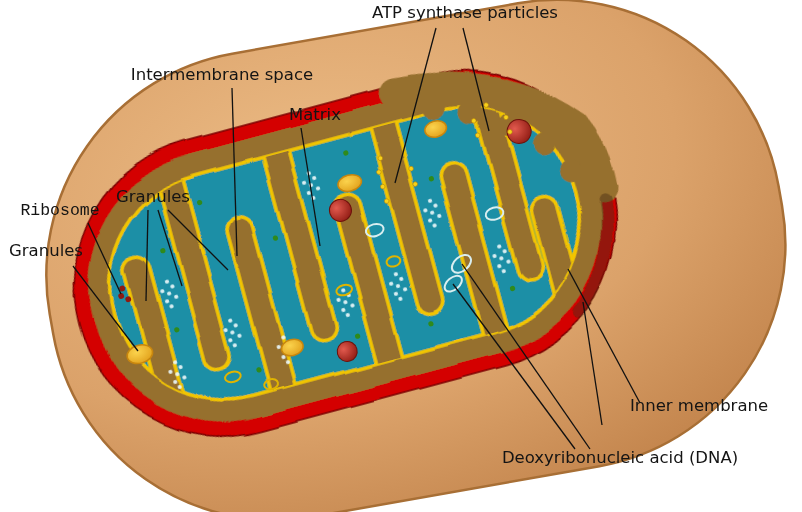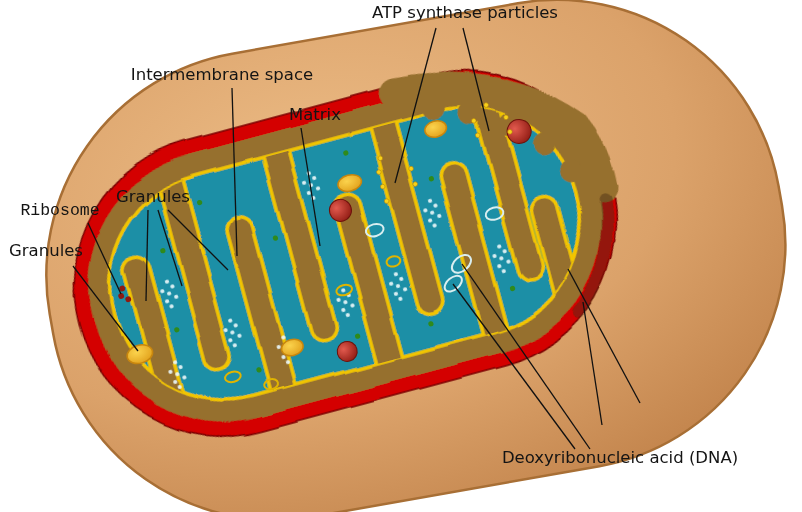--- a/index.html
+++ b/index.html
@@ -178,15 +178,16 @@
       <line x1="590" y1="449" x2="462" y2="264"></line>
     </g>
   </svg>
 
   <div class="label" style="left:465px;top:4px;">ATP synthase particles</div>
   <div class="label" style="left:222px;top:66px;">Intermembrane space</div>
   <div class="label" style="left:299px;top:106px;margin-left:16px;">Matrix</div>
   <div class="label" style="left:153px;top:188px;">Granules</div>
   <div class="label" style="left:60px;top:202px;font-family:Liberation Mono, monospace;">Ribosome</div>
   <div class="label" style="left:46px;top:234px;margin-top:8px;">Granules</div>
+  <div class="label" style="left:699px;top:397px;">Inner membrane</div>
   <div class="label" style="left:620px;top:449px;">Deoxyribonucleic acid (DNA)</div>
 
 </div>
 
 </body></html>

